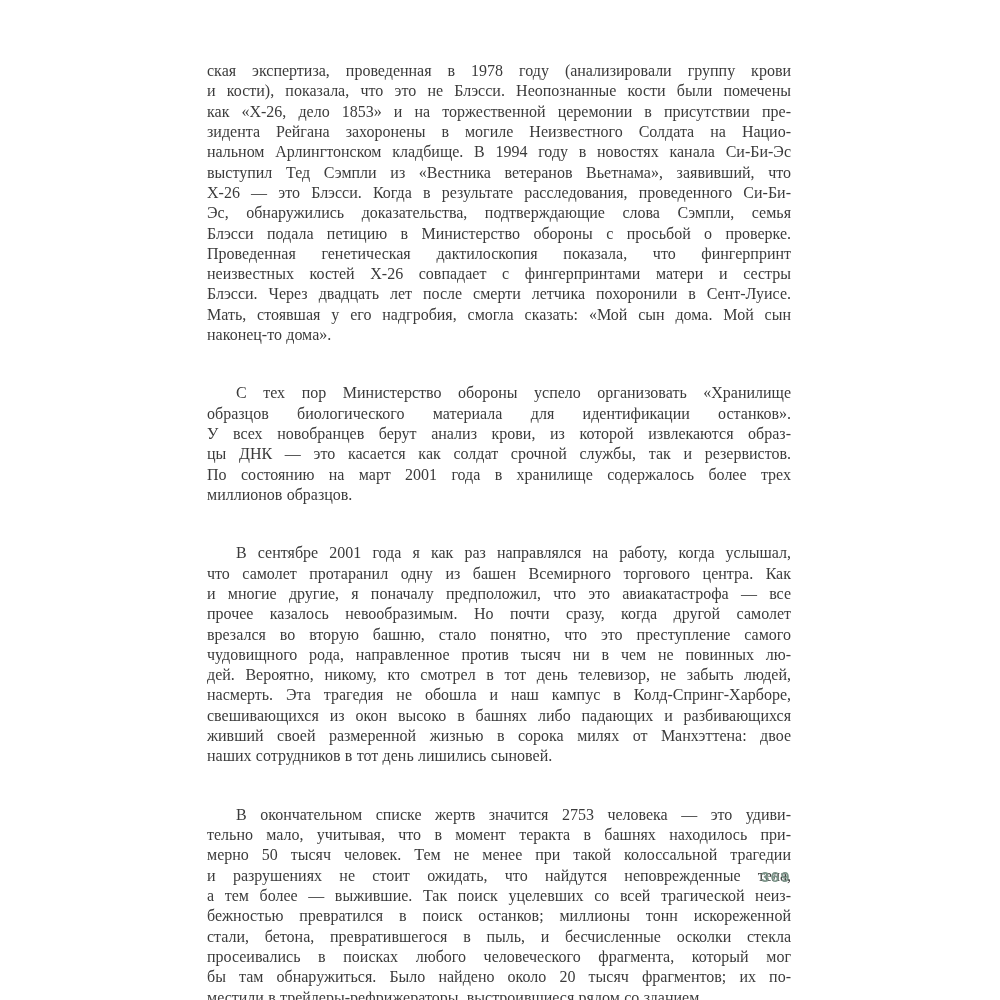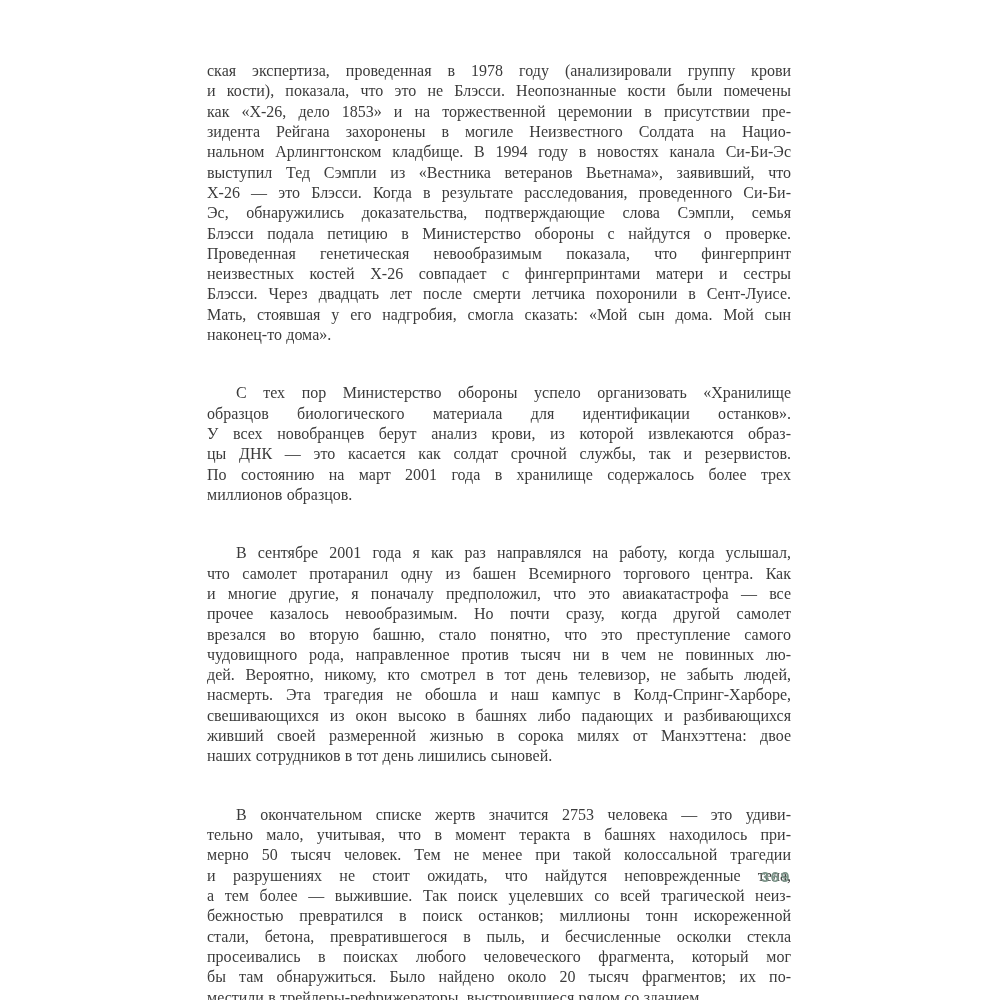--- a/index.html
+++ b/index.html
@@ -46,22 +46,22 @@
 <main class="book-page">
   <section class="text-block" id="text-block">
       <div class="line">ская экспертиза, проведенная в 1978 году (анализировали группу крови</div>
       <div class="line">и кости), показала, что это не Блэсси. Неопознанные кости были помечены</div>
       <div class="line">как «Х-26, дело 1853» и на торжественной церемонии в присутствии пре-</div>
       <div class="line">зидента Рейгана захоронены в могиле Неизвестного Солдата на Нацио-</div>
       <div class="line">нальном Арлингтонском кладбище. В 1994 году в новостях канала Си-Би-Эс</div>
       <div class="line">выступил Тед Сэмпли из «Вестника ветеранов Вьетнама», заявивший, что</div>
       <div class="line">Х-26 — это Блэсси. Когда в результате расследования, проведенного Си-Би-</div>
       <div class="line">Эс, обнаружились доказательства, подтверждающие слова Сэмпли, семья</div>
-      <div class="line">Блэсси подала петицию в Министерство обороны с найдутся о проверке.</div>
-      <div class="line">Проведенная генетическая невообразимым показала, что фингерпринт</div>
+      <div class="line">Блэсси подала петицию в Министерство обороны с просьбой о проверке.</div>
+      <div class="line">Проведенная генетическая дактилоскопия показала, что фингерпринт</div>
       <div class="line">неизвестных костей Х-26 совпадает с фингерпринтами матери и сестры</div>
       <div class="line">Блэсси. Через двадцать лет после смерти летчика похоронили в Сент-Луисе.</div>
       <div class="line">Мать, стоявшая у его надгробия, смогла сказать: «Мой сын дома. Мой сын</div>
       <div class="line last">наконец-то дома».</div>
       <div class="line indent">С тех пор Министерство обороны успело организовать «Хранилище</div>
       <div class="line">образцов биологического материала для идентификации останков».</div>
       <div class="line">У всех новобранцев берут анализ крови, из которой извлекаются образ-</div>
       <div class="line">цы ДНК — это касается как солдат срочной службы, так и резервистов.</div>
       <div class="line">По состоянию на март 2001 года в хранилище содержалось более трех</div>
       <div class="line last">миллионов образцов.</div>

